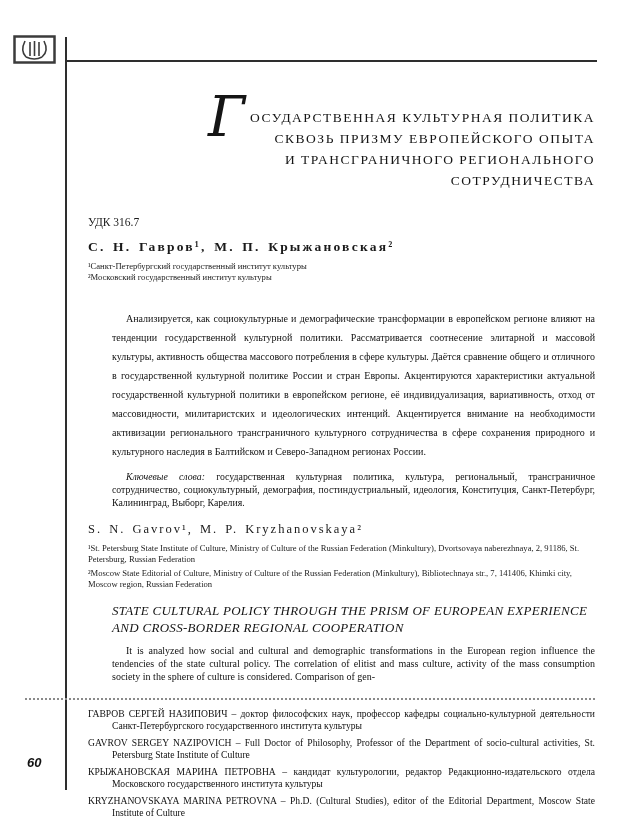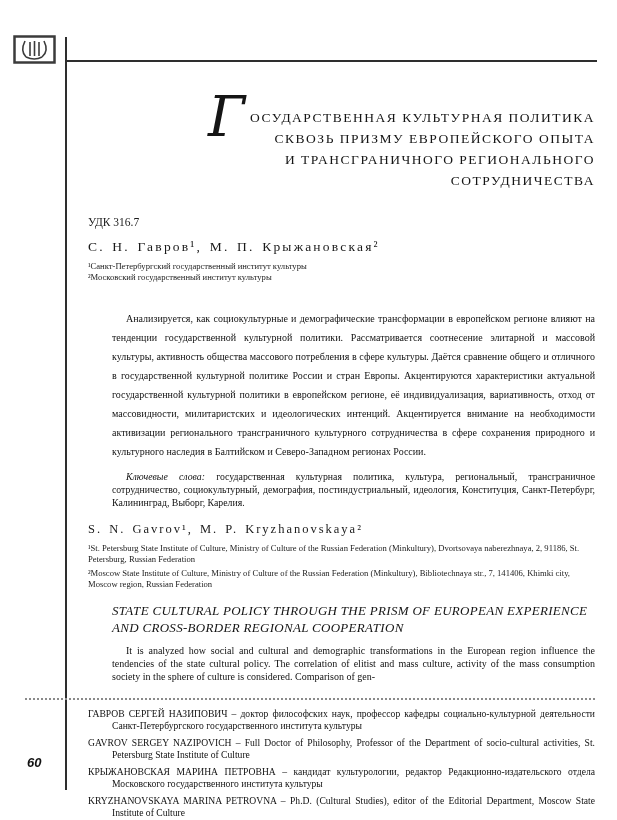--- a/index.html
+++ b/index.html
@@ -33,21 +33,21 @@
     font-weight:400; color:#151515; white-space:nowrap;
   }
   .dropcap {
     font-family:"DejaVu Serif", serif; font-style:italic; font-weight:400;
     font-size:56px; line-height:0; position:relative; top:14px; margin-right:5px;
     letter-spacing:0;
   }
 
   .udk { margin-top:25px; font-size:11.5px; }
 
-  .authors-ru { margin-top:11px; font-size:13.5px; letter-spacing:2.2px; word-spacing:2px; }
+  .authors-ru { margin-top:11px; font-size:13.5px; letter-spacing:2.2px; word-spacing:2px;font-weight:bold; }
   .affils-ru { margin-top:6px; font-size:8.6px; line-height:11px; color:#222; }
 
   .abstract-ru {
     margin-top:26px; padding-left:24px; text-align:justify;
     font-size:10px; line-height:19px; text-indent:14px; color:#111;
   }
   .keywords {
     margin-top:9px; padding-left:24px; text-align:justify;
     font-size:9.8px; line-height:13.2px; text-indent:14px; color:#111;
   }
@@ -127,21 +127,21 @@
     </div>
 
     <div class="abstract-ru">Анализируется, как социокультурные и демографические трансформации в европейском регионе влияют на тенденции государственной культурной политики. Рассматривается соотнесение элитарной и массовой культуры, активность общества массового потребления в сфере культуры. Даётся сравнение общего и отличного в государственной культурной политике России и стран Европы. Акцентируются характеристики актуальной государственной культурной политики в европейском регионе, её индивидуализация, вариативность, отход от массовидности, милитаристских и идеологических интенций. Акцентируется внимание на необходимости активизации регионального трансграничного культурного сотрудничества в сфере сохранения природного и культурного наследия в Балтийском и Северо-Западном регионах России.</div>
 
     <div class="keywords"><span class="kw-label">Ключевые слова:</span><span> государственная культурная политика, культура, региональный, трансграничное сотрудничество, социокультурный, демография, постиндустриальный, идеология, Конституция, Санкт-Петербург, Калининград, Выборг, Карелия.</span></div>
 
     <div class="authors-en">S. N. Gavrov¹, M. P. Kryzhanovskaya²</div>
 
     <div class="affils-en">
       <p>¹St. Petersburg State Institute of Culture, Ministry of Culture of the Russian Federation (Minkultury), Dvortsovaya naberezhnaya, 2, 91186, St. Petersburg, Russian Federation</p>
-      <p>²Moscow State Institute of Culture, Ministry of Culture of the Russian Federation (Minkultury), Bibliotechnaya str., 7, 141406, Khimki city, Moscow region, Russian Federation</p>
+      <p>²Moscow State Editorial of Culture, Ministry of Culture of the Russian Federation (Minkultury), Bibliotechnaya str., 7, 141406, Khimki city, Moscow region, Russian Federation</p>
     </div>
 
     <div class="title-en">STATE CULTURAL POLICY THROUGH THE PRISM OF EUROPEAN EXPERIENCE AND CROSS-BORDER REGIONAL COOPERATION</div>
 
     <div class="abstract-en">It is analyzed how social and cultural and demographic transformations in the European region influence the tendencies of the state cultural policy. The correlation of elitist and mass culture, activity of the mass consumption society in the sphere of culture is considered. Comparison of gen-</div>
 
     <div class="dotted-divider"></div>
 
     <div class="bios">
       <p class="bio"><span>ГАВРОВ СЕРГЕЙ НАЗИПОВИЧ</span><span> – доктор философских наук, профессор кафедры социально-культурной деятельности Санкт-Петербургского государственного института культуры</span></p>

